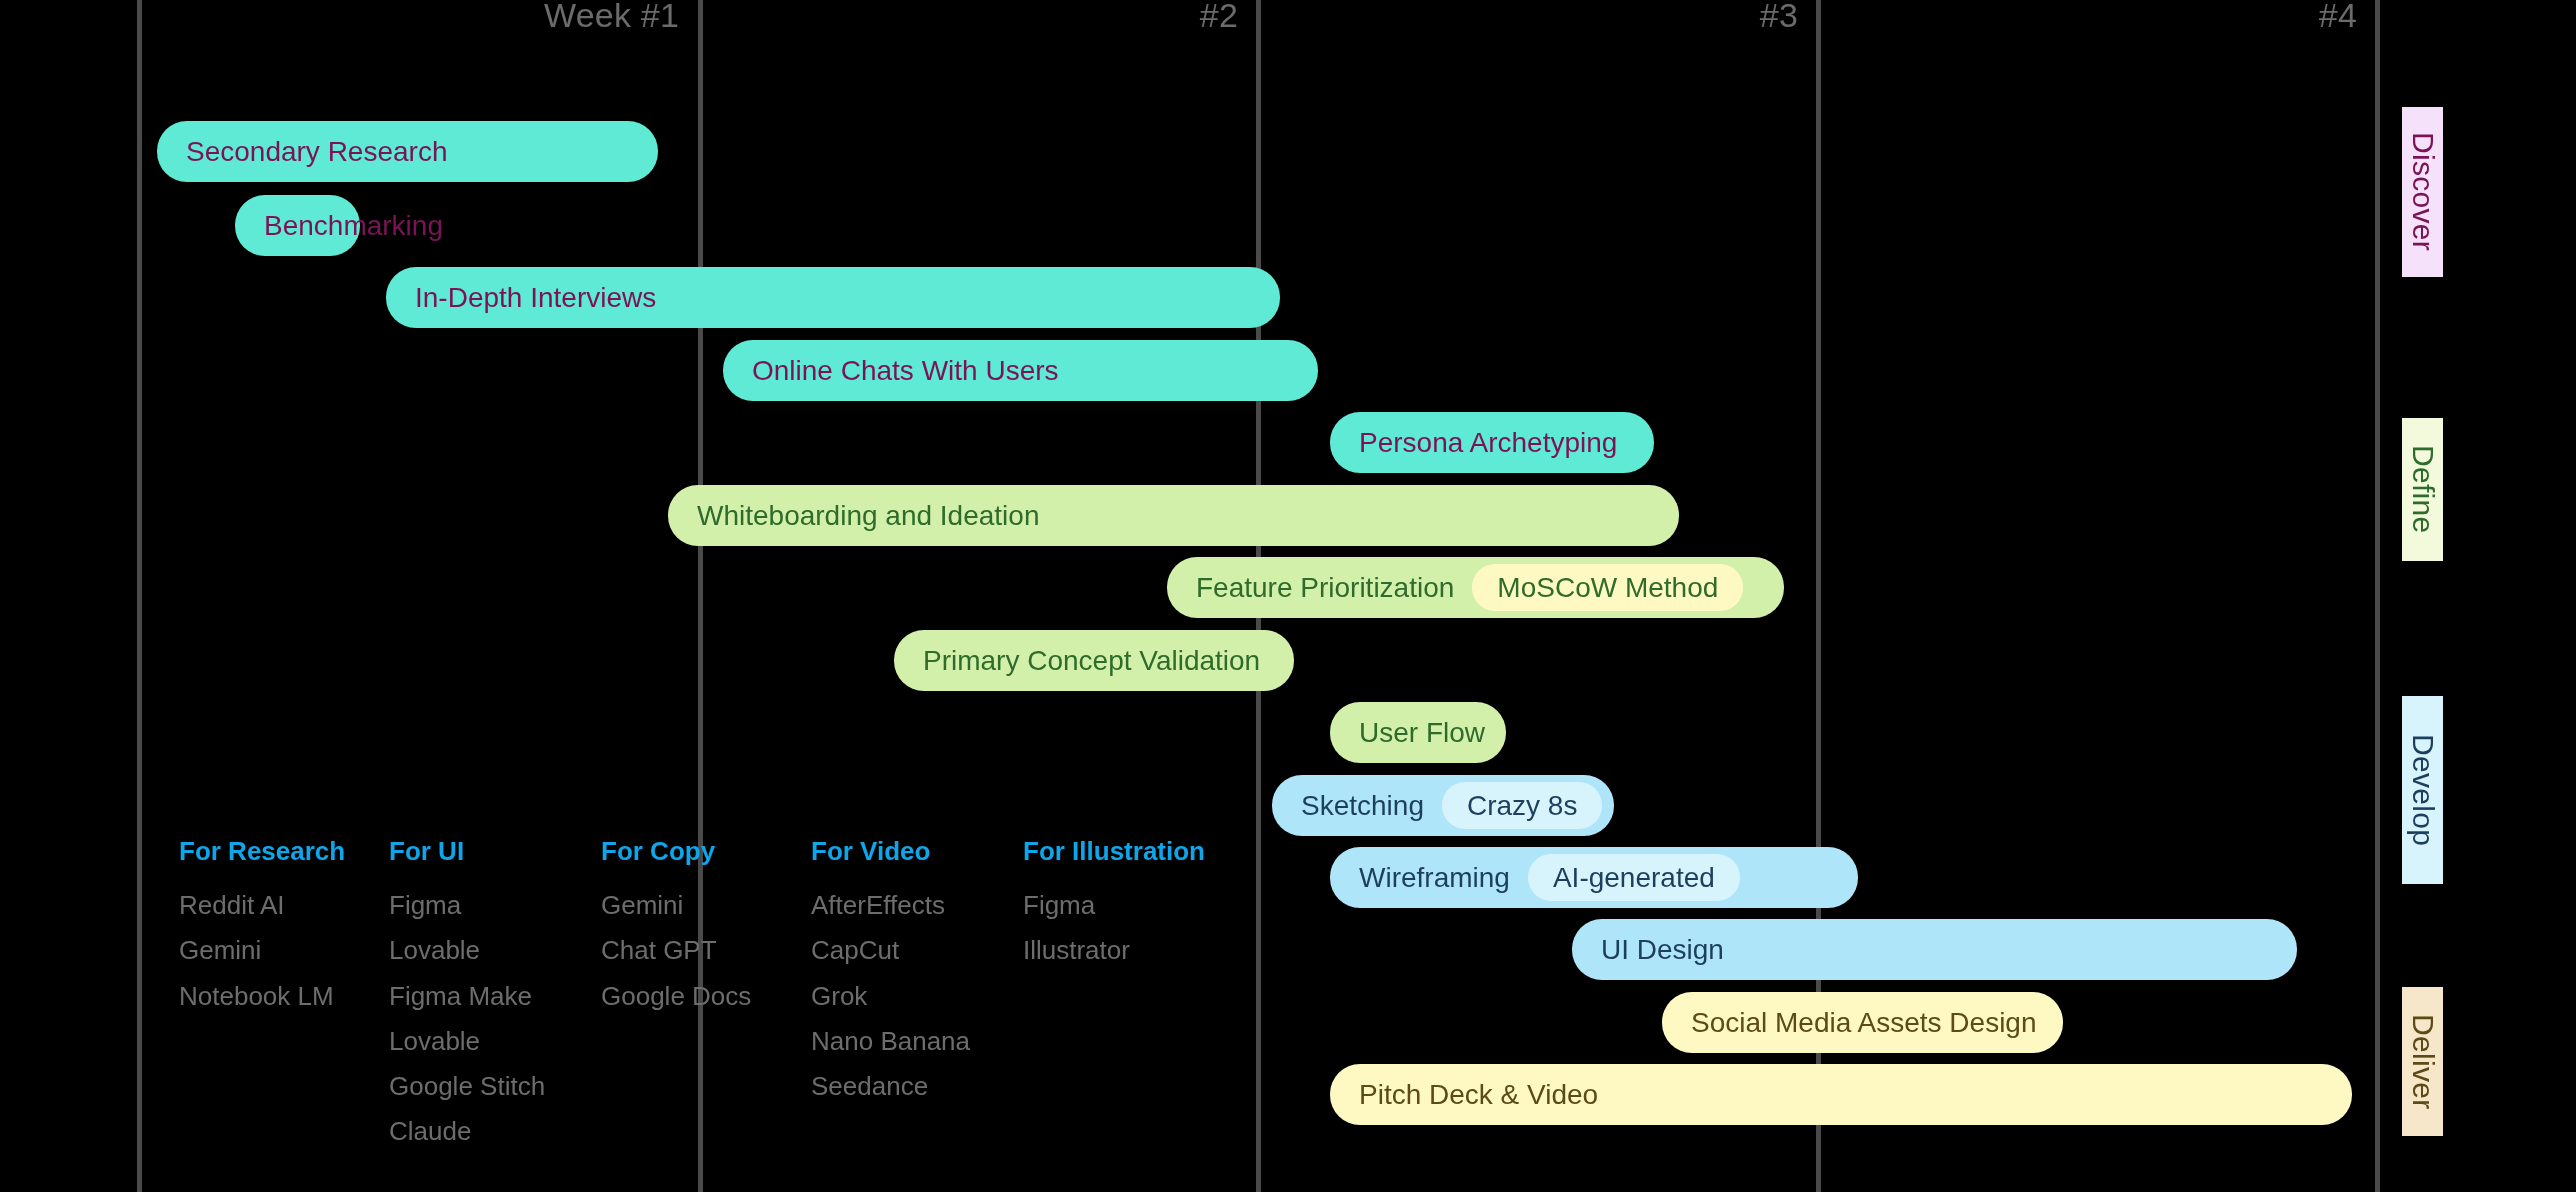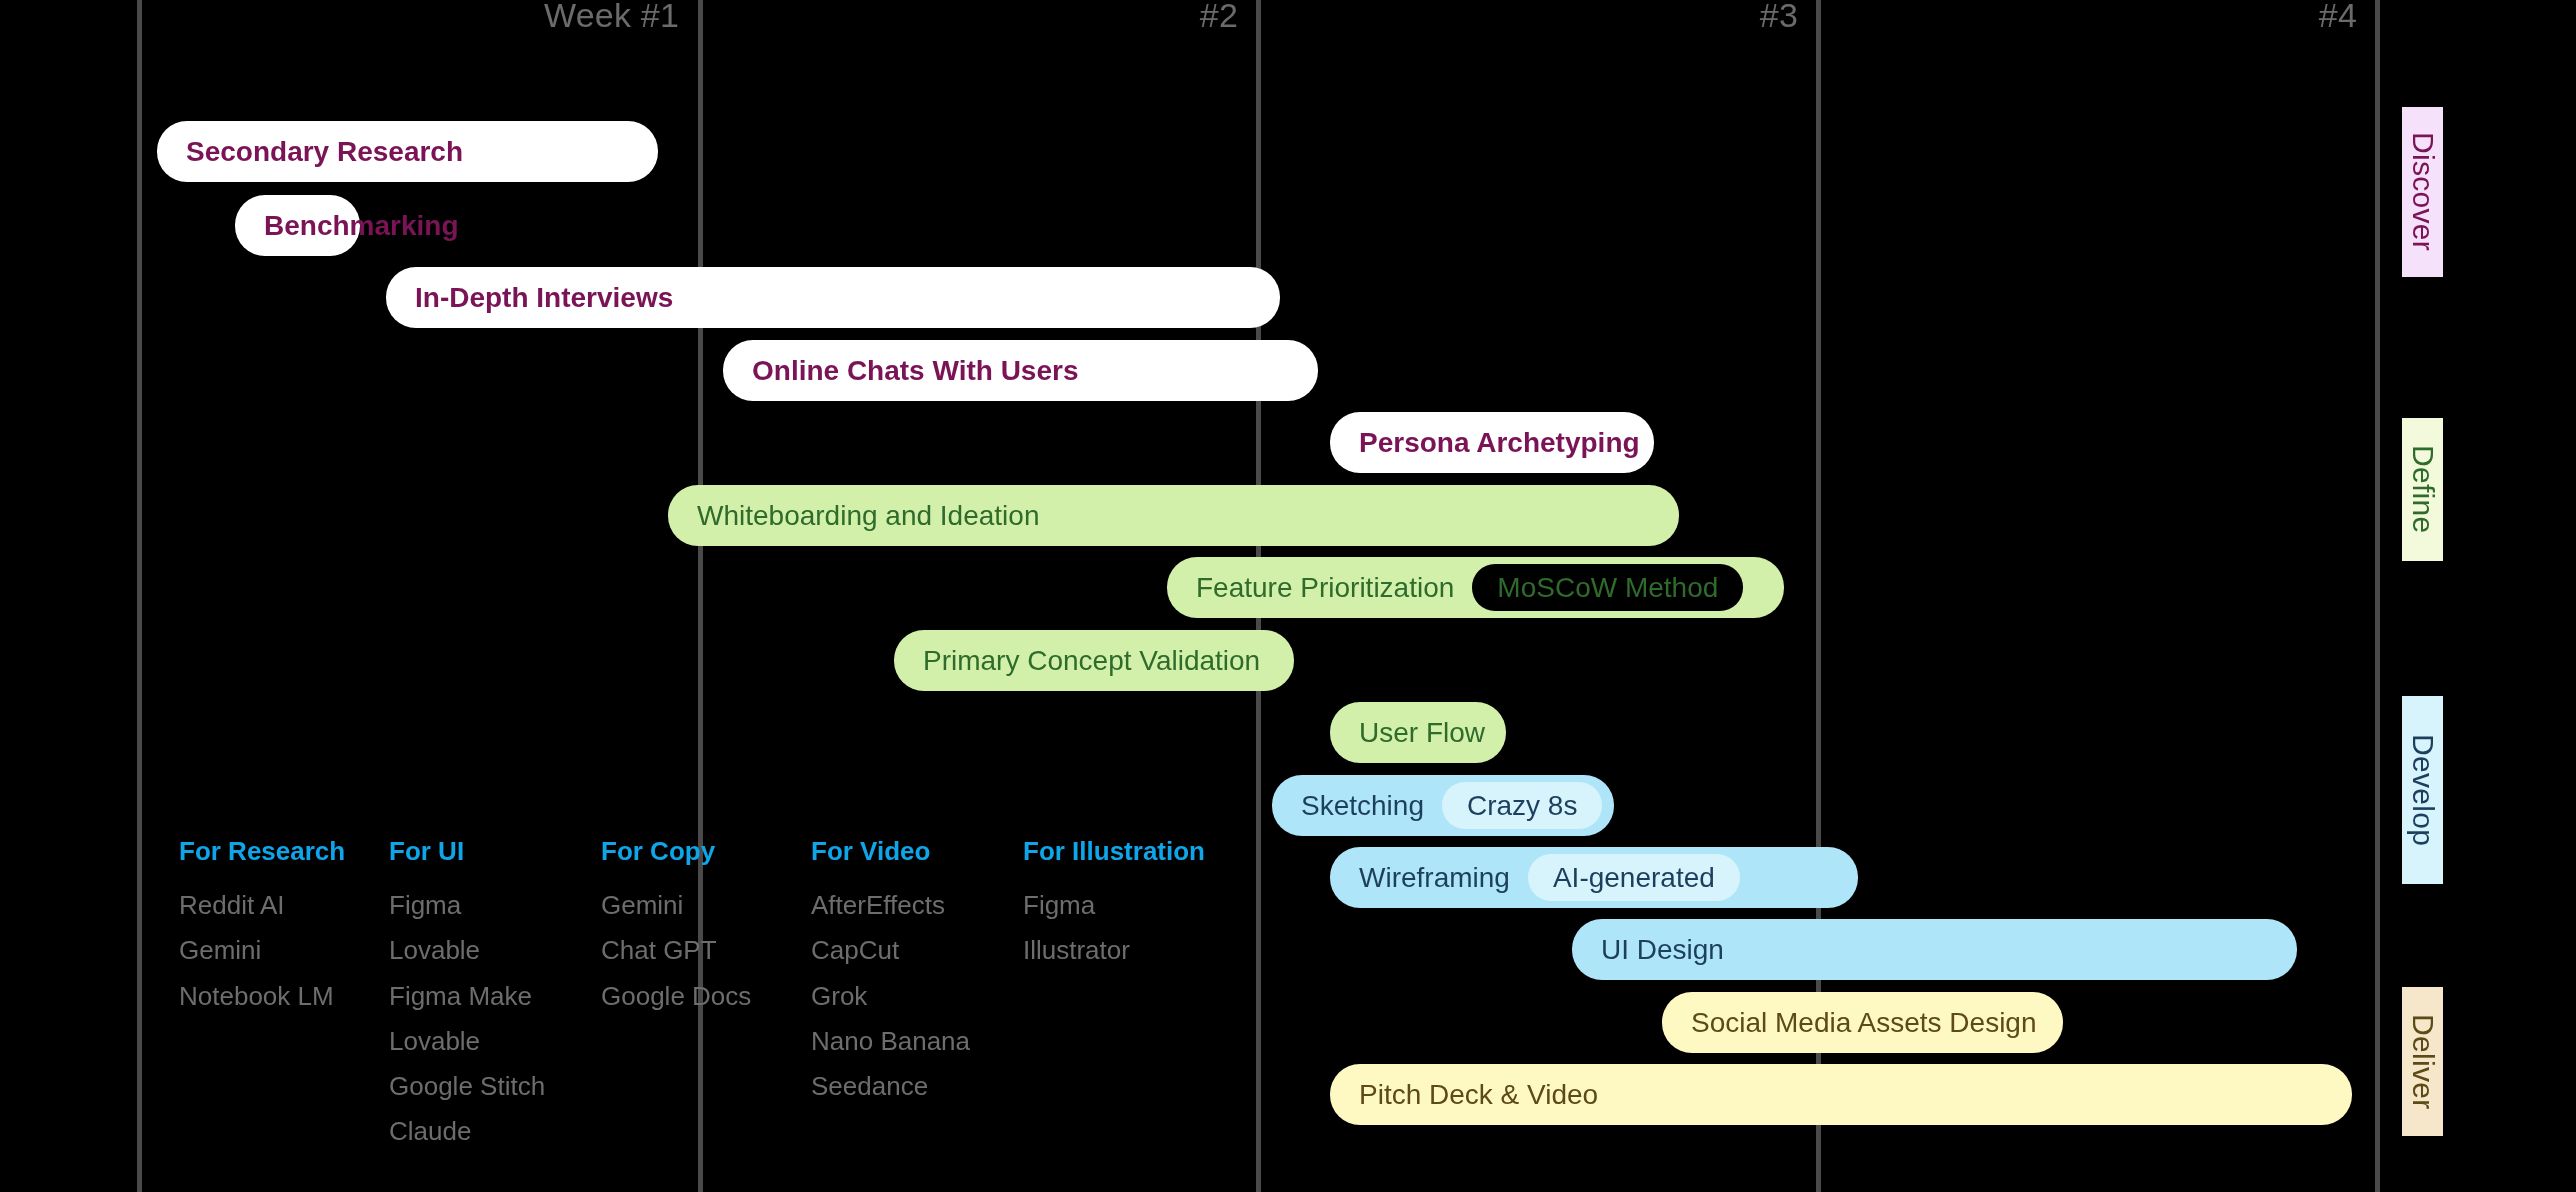--- a/index.html
+++ b/index.html
@@ -27,26 +27,26 @@
     display:flex;align-items:center;box-sizing:border-box;
     padding-left:29px;white-space:nowrap;
   }
   .bar .bar-label{font-size:28px;line-height:1;}
   .bar .sub-pill{
     margin-left:18px;border-radius:23px;height:47px;
     display:flex;align-items:center;padding:0 25px;font-size:28px;
   }
 
   
-  .p-discover{background:#ffffff;font-weight:bold;}
+  .p-discover{background:#5eead4;}
   .p-discover .bar-label,.p-discover .sub-pill{color:#7a1456;}
 
   .p-define{background:#d3f0ab;}
   .p-define .bar-label,.p-define .sub-pill{color:#2f6b2b;}
-  .p-define .sub-pill{background:#000000;}
+  .p-define .sub-pill{background:#fef9c3;}
 
   .p-develop{background:#aee5f8;}
   .p-develop .bar-label,.p-develop .sub-pill{color:#1d3f5e;}
   .p-develop .sub-pill{background:#d7f3fc;}
 
   .p-deliver{background:#fef9c3;}
   .p-deliver .bar-label,.p-deliver .sub-pill{color:#5c4a17;}
 
   
   .phase-tag{

